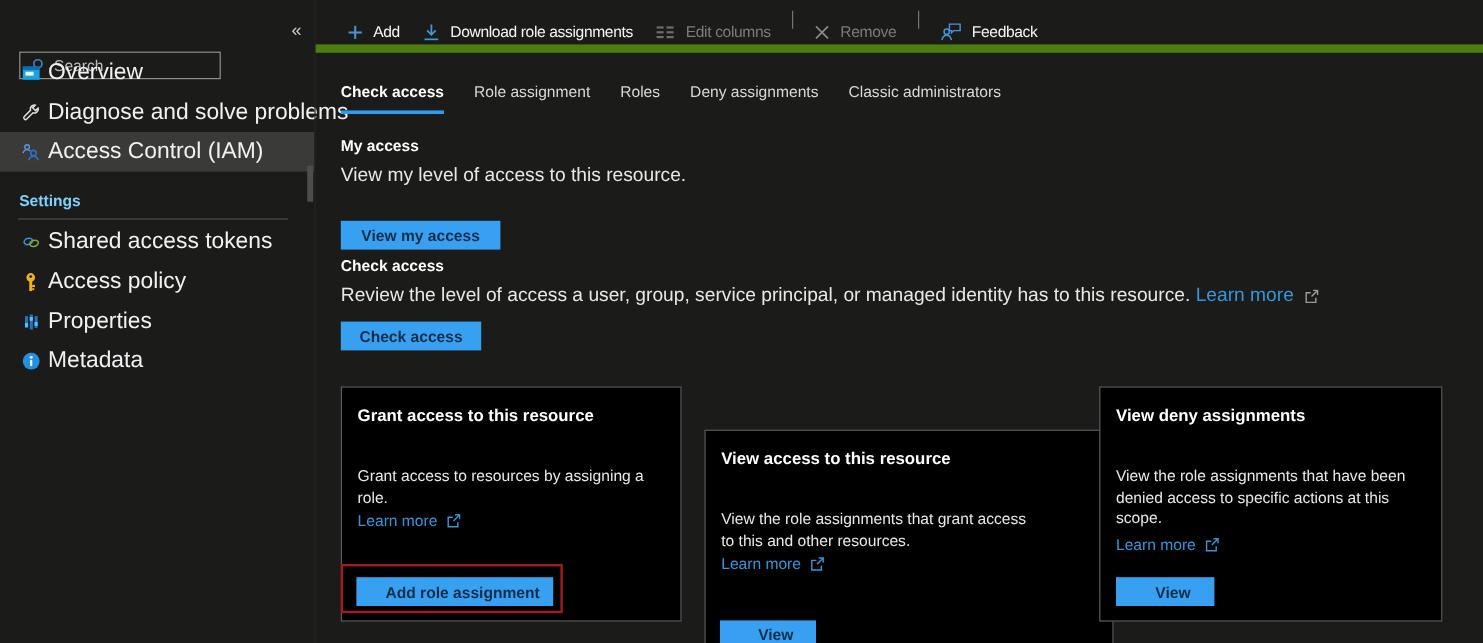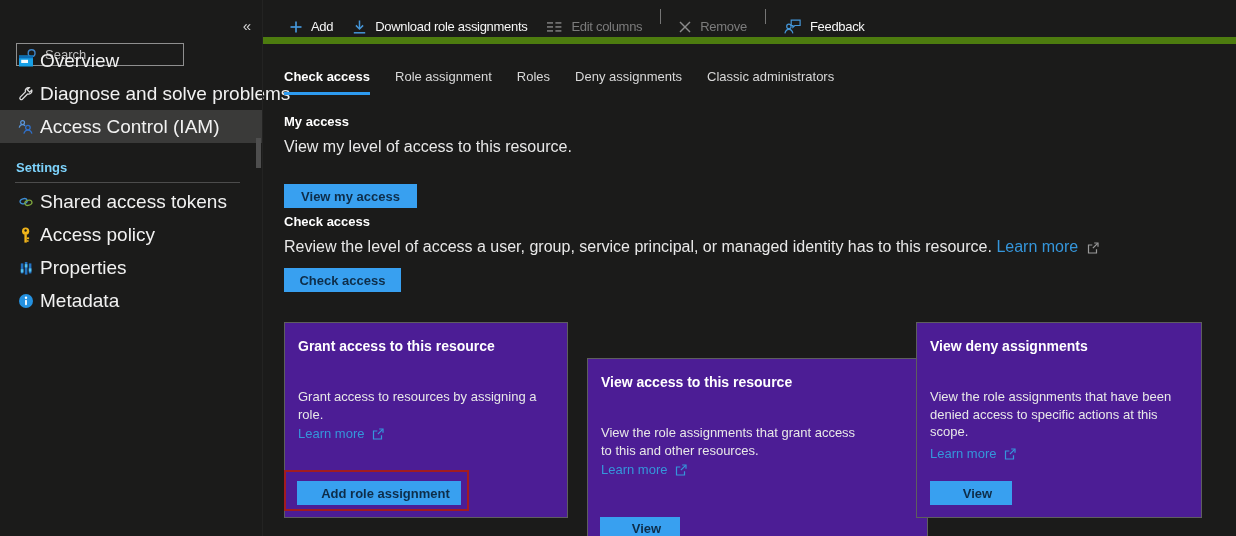--- a/index.html
+++ b/index.html
@@ -68,21 +68,21 @@
   .btn {
     position:absolute; background:#38a0f0; color:#0e2d49;
     font-family:inherit; font-size:13px; font-weight:600;
     border:none; display:flex; align-items:center; justify-content:center; cursor:pointer;
   }
   .btn-view-my-access { left:22px; top:168px; width:133px; height:24px;margin-top:16px; }
   .btn-check-access { left:22px; top:268px; width:117px; height:24px; }
   
   .card {
     position:absolute; top:322px; height:196px;
-    background:#4c1d95; border:1px solid #5e5e5e;
+    background:#000000; border:1px solid #5e5e5e;
   }
   .card-1 { left:22px;  width:284px; }
   .card-2 { left:325px; width:341px;margin-top:36px; }
   .card-3 { left:654px; width:286px; }
   .card-title { position:absolute; left:13px; top:15px; font-size:14px; font-weight:bold; color:#ffffff; }
   .card-body { position:absolute; left:13px; top:65px; width:262px; font-size:13px; line-height:17.5px; color:#e8e8e8; white-space:pre-line; }
   .card-link { position:absolute; left:13px; font-size:13px; }
   .card-1 .card-link, .card-2 .card-link { top:103px; }
   .card-3 .card-link { top:123px; }
   .card-btn { position:absolute; top:158px;padding-left:13px; }

